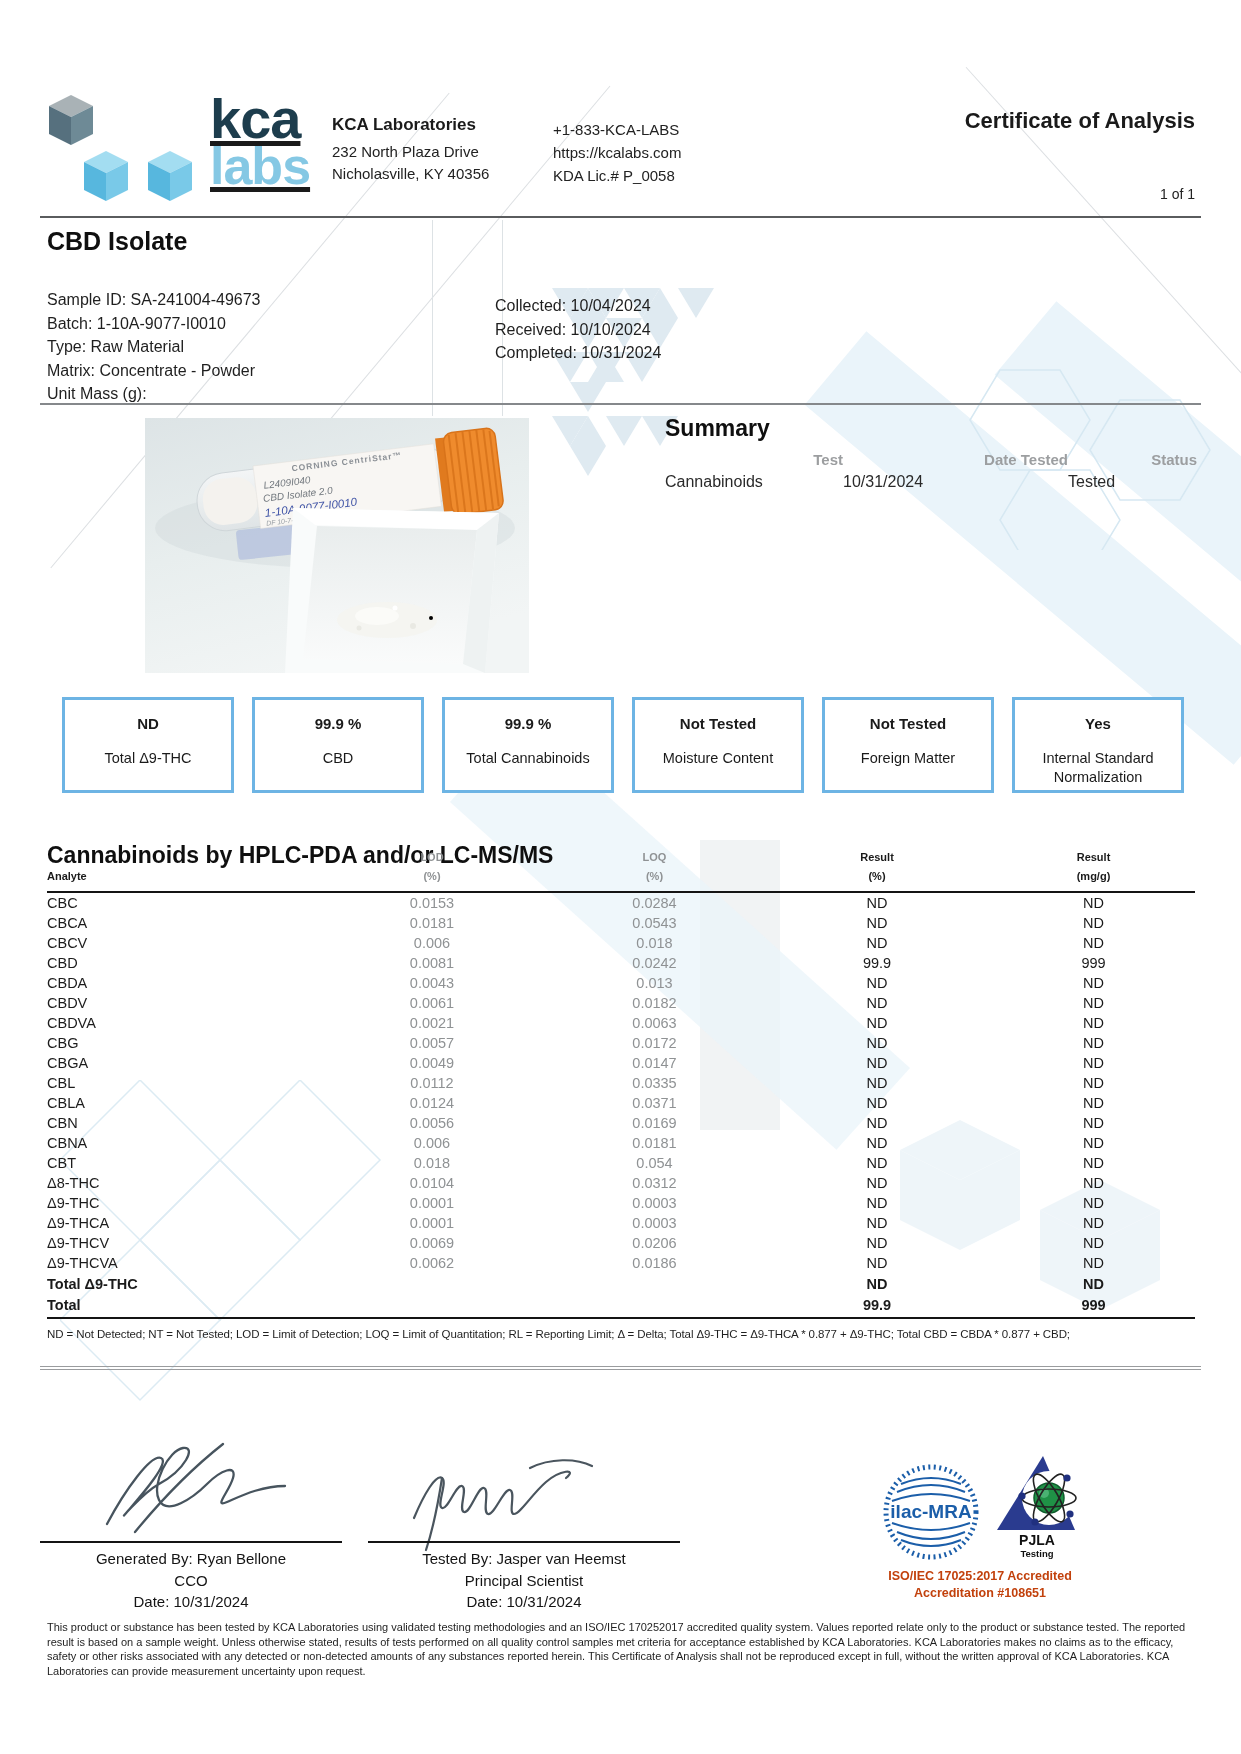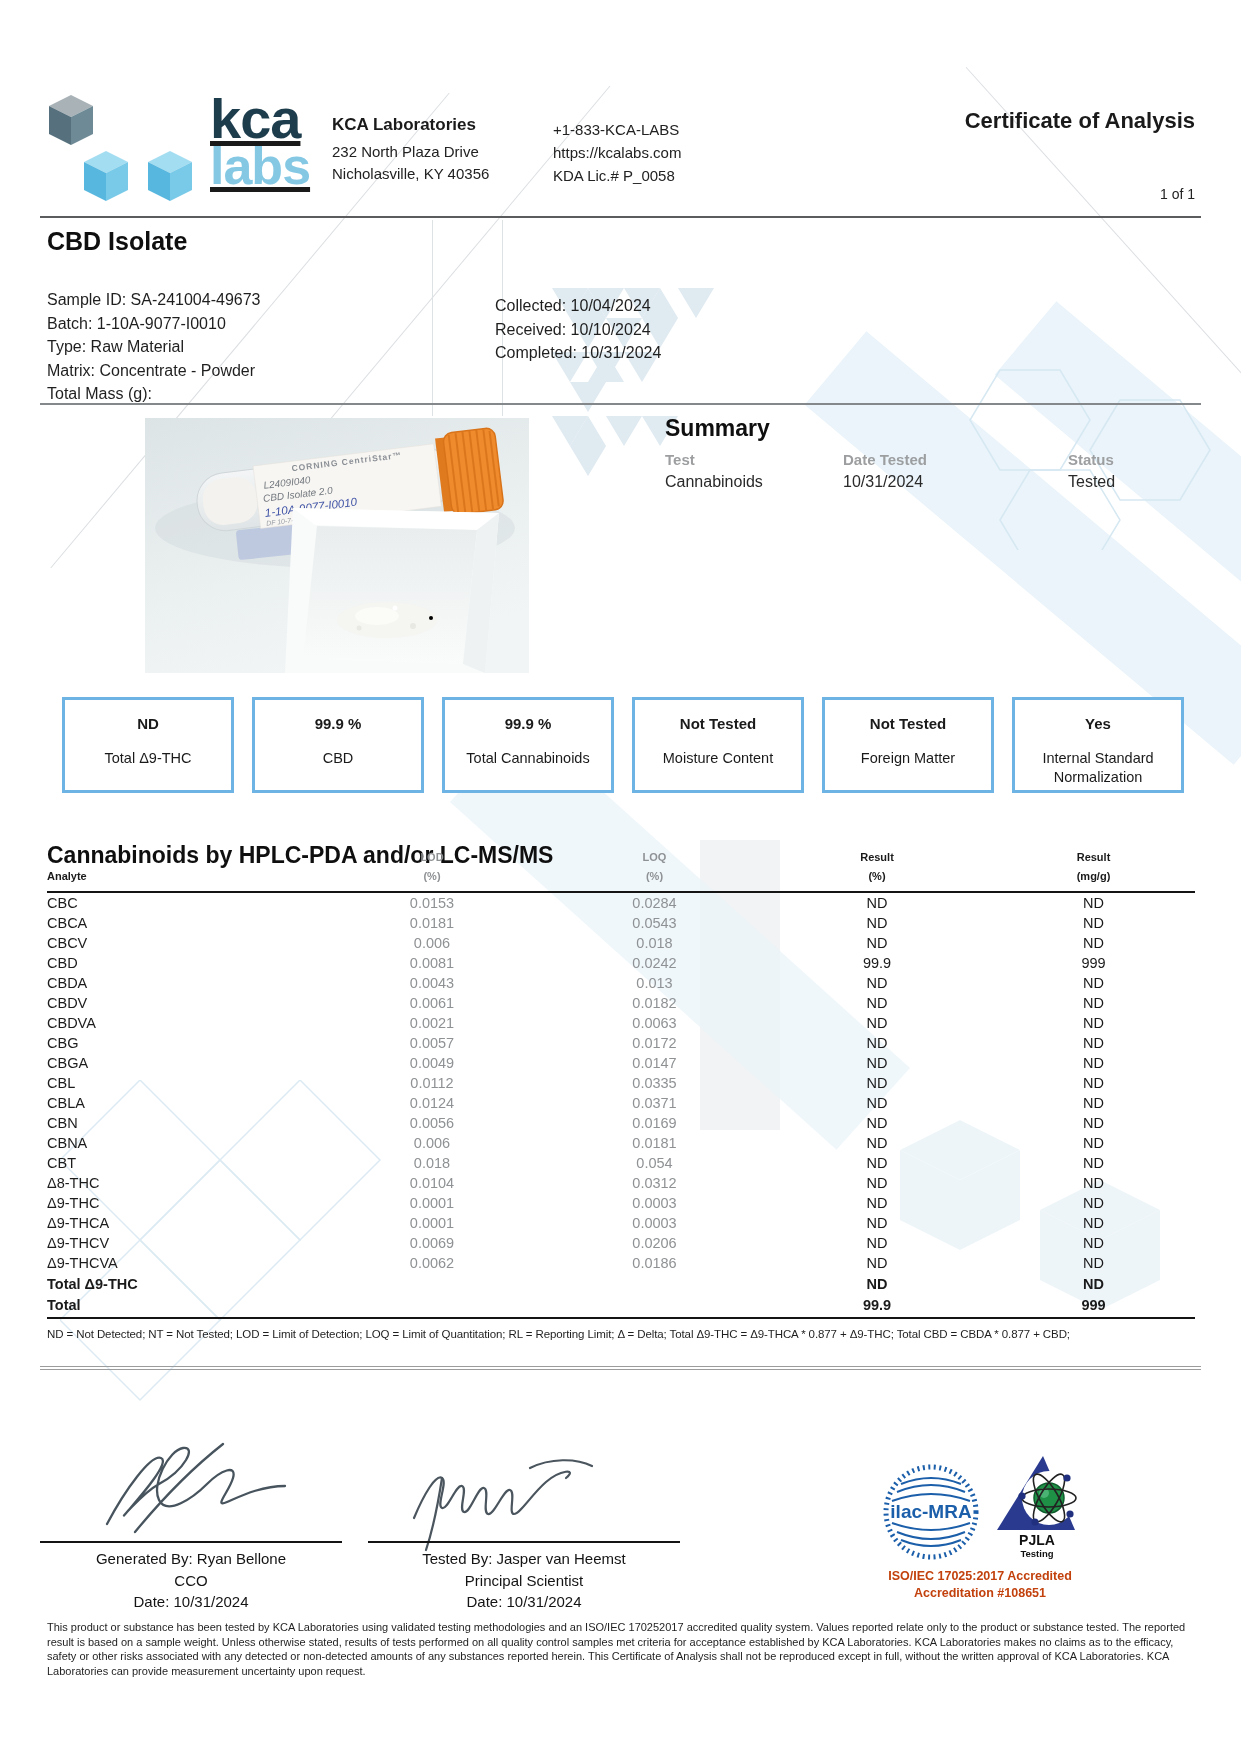--- a/index.html
+++ b/index.html
@@ -25,21 +25,21 @@
   .rule{height:2px;background:#5a5c5e;}
   .rule2{height:2px;background:#85888b;}
 
   
   .prod-title{font-weight:bold;font-size:25px;color:#0f0f0f;}
   .info-line{font-size:16px;line-height:23.5px;color:#1f1f1f;}
 
   
   .summary-h{font-weight:bold;font-size:23px;color:#0f0f0f;}
   .sum-grid{display:grid;grid-template-columns:178px 225px auto;margin-top:9px;}
-  .sum-head{font-weight:bold;font-size:15px;color:#9c9ea0;}
+  .sum-head{font-weight:bold;font-size:15px;color:#9c9ea0;text-align:right;}
   .sum-val{font-size:16px;color:#2a2a2a;margin-top:5px;}
 
   
   .boxes{display:flex;gap:18px;}
   .rbox{width:172px;height:96px;border:3px solid #6db4e4;background:#ffffff;text-align:center;box-sizing:border-box;}
   .rbox .val{font-weight:bold;font-size:15px;margin-top:15px;}
   .rbox .lab{font-size:14.5px;line-height:19px;margin-top:17px;padding:0 6px;}
 
   
   .sect-h{font-weight:bold;font-size:23px;color:#0f0f0f;margin-top:32px;}
@@ -174,21 +174,21 @@
 
   <div class="z rule" style="left:40px;top:216px;width:1161px;"></div>
 
   <div class="z prod-title" style="left:47px;top:227px;">CBD Isolate</div>
 
   <div class="z" style="left:47px;top:288px;width:420px;">
     <div class="info-line">Sample ID: SA-241004-49673</div>
     <div class="info-line">Batch: 1-10A-9077-I0010</div>
     <div class="info-line">Type: Raw Material</div>
     <div class="info-line">Matrix: Concentrate - Powder</div>
-    <div class="info-line">Total Mass (g):</div>
+    <div class="info-line">Unit Mass (g):</div>
   </div>
   <div class="z" style="left:495px;top:294px;width:300px;">
     <div class="info-line">Collected: 10/04/2024</div>
     <div class="info-line">Received: 10/10/2024</div>
     <div class="info-line">Completed: 10/31/2024</div>
   </div>
 
   <div class="z rule2" style="left:40px;top:403px;width:1161px;"></div>
 
   <svg class="z" style="left:145px;top:418px;" width="384" height="255" viewBox="0 0 384 255">

